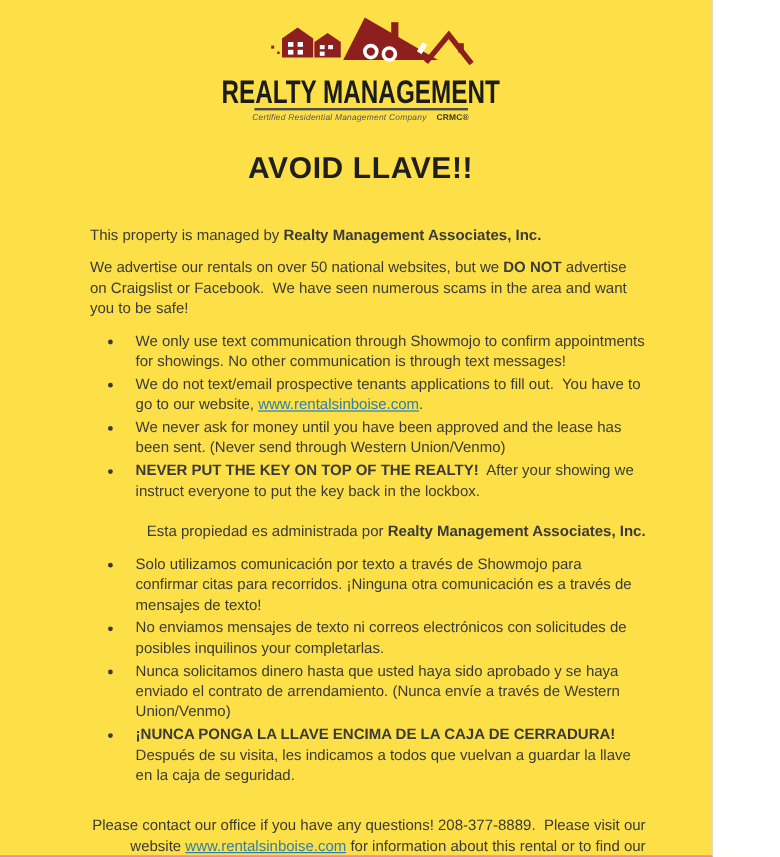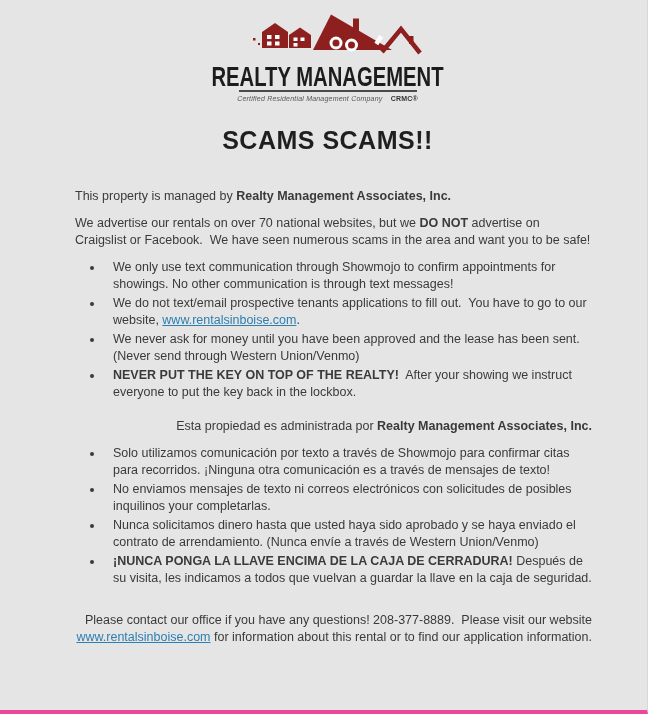--- a/index.html
+++ b/index.html
@@ -4,23 +4,23 @@
 <style>
   :root{
     --accent_red:#8e1f1f;
     --link_blue:#2d7fb0;
     --text_color:#3a3a3a;
     --tagline_gray:#555555;
   }
   *{box-sizing:border-box;margin:0;padding:0;}
   html,body{background:#ffffff;}
   .page{
-    width:648px;height:714px;overflow:hidden;position:relative;
-    background:#e5e5e5;
-    border-right:1px solid #d8d8d8;border-bottom:4px solid #ec4899;
+    width:594px;height:714px;overflow:hidden;position:relative;
+    background:#fde047;
+    border-right:1px solid #d8d8d8;border-bottom:1px solid #ec4899;
     font-family:"Liberation Sans",sans-serif;
     color:var(--text_color);
     font-size:12.5px;line-height:1.36;
   }
   
   .header{padding-top:10px;text-align:center;margin-left:8px;}
   .logo-art{display:block;margin:0 auto;width:190px;height:52px;color:var(--accent_red);}
   .logo-title{
     font-weight:bold;font-size:23px;letter-spacing:0px;color:#1c1c1c;
     transform:scale(0.88,1.18);transform-origin:center top;line-height:1.05;
@@ -85,27 +85,27 @@
 
         <rect x="352" y="48" width="9" height="16"></rect>
       </g>
     </svg>
     <div class="logo-title">REALTY MANAGEMENT</div>
     <div class="logo-rule"></div>
     <div class="logo-tagline">
       <span class="tag-text">Certified Residential Management Company</span>
       <span class="tag-mark">CRMC®</span>
     </div>
-    <div class="main-heading">SCAMS SCAMS!!</div>
+    <div class="main-heading">AVOID LLAVE!!</div>
   </div>
 
   <div class="content">
 
     <p><span class="seg-normal">This property is managed by </span><span class="seg-bold-underline">Realty Management Associates, Inc.</span></p>
-    <p><span class="seg-normal">We advertise our rentals on over 70 national websites, but we </span><span class="seg-bold-underline">DO NOT</span><span class="seg-normal"> advertise on Craigslist or Facebook.&nbsp; We have seen numerous scams in the area and want you to be safe!</span></p>
+    <p><span class="seg-normal">We advertise our rentals on over 50 national websites, but we </span><span class="seg-bold-underline">DO NOT</span><span class="seg-normal"> advertise on Craigslist or Facebook.&nbsp; We have seen numerous scams in the area and want you to be safe!</span></p>
     <ul>
       <li><span class="seg-normal">We only use text communication through Showmojo to confirm appointments for showings. No other communication is through text messages!</span></li>
       <li><span class="seg-normal">We do not text/email prospective tenants applications to fill out.&nbsp; You have to go to our website, </span><a class="seg-link" href="#">www.rentalsinboise.com</a><span class="seg-normal">.</span></li>
       <li><span class="seg-normal">We never ask for money until you have been approved and the lease has been sent. (Never send through Western Union/Venmo)</span></li>
       <li><span class="seg-bold-underline">NEVER PUT THE KEY ON TOP OF THE REALTY!</span><span class="seg-normal">&nbsp; After your showing we instruct everyone to put the key back in the lockbox.</span></li>
     </ul>
 
     <p class="section-gap"><span class="seg-normal">Esta propiedad es administrada por </span><span class="seg-bold-underline">Realty Management Associates, Inc.</span></p>
     <ul>
       <li><span class="seg-normal">Solo utilizamos comunicación por texto a través de Showmojo para confirmar citas para recorridos. ¡Ninguna otra comunicación es a través de mensajes de texto!</span></li>

